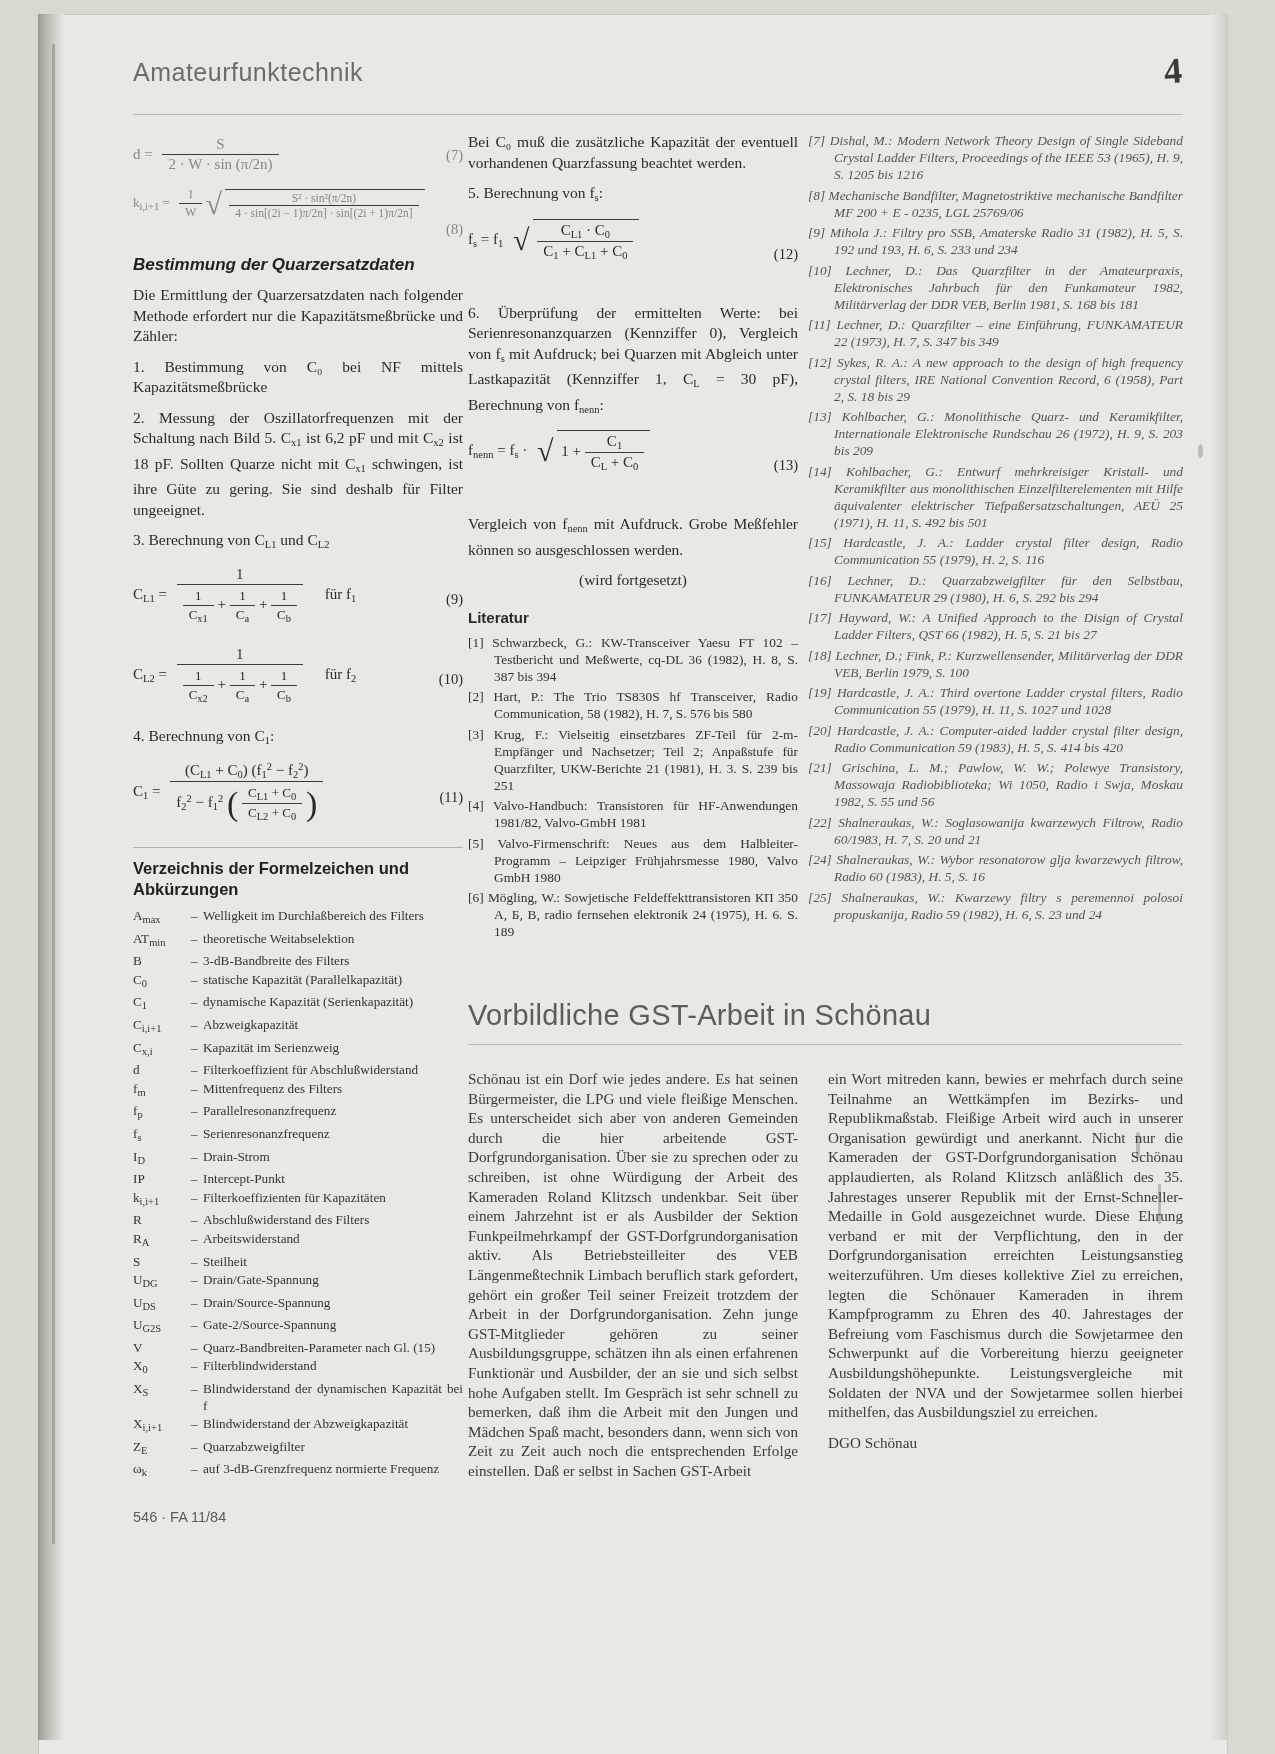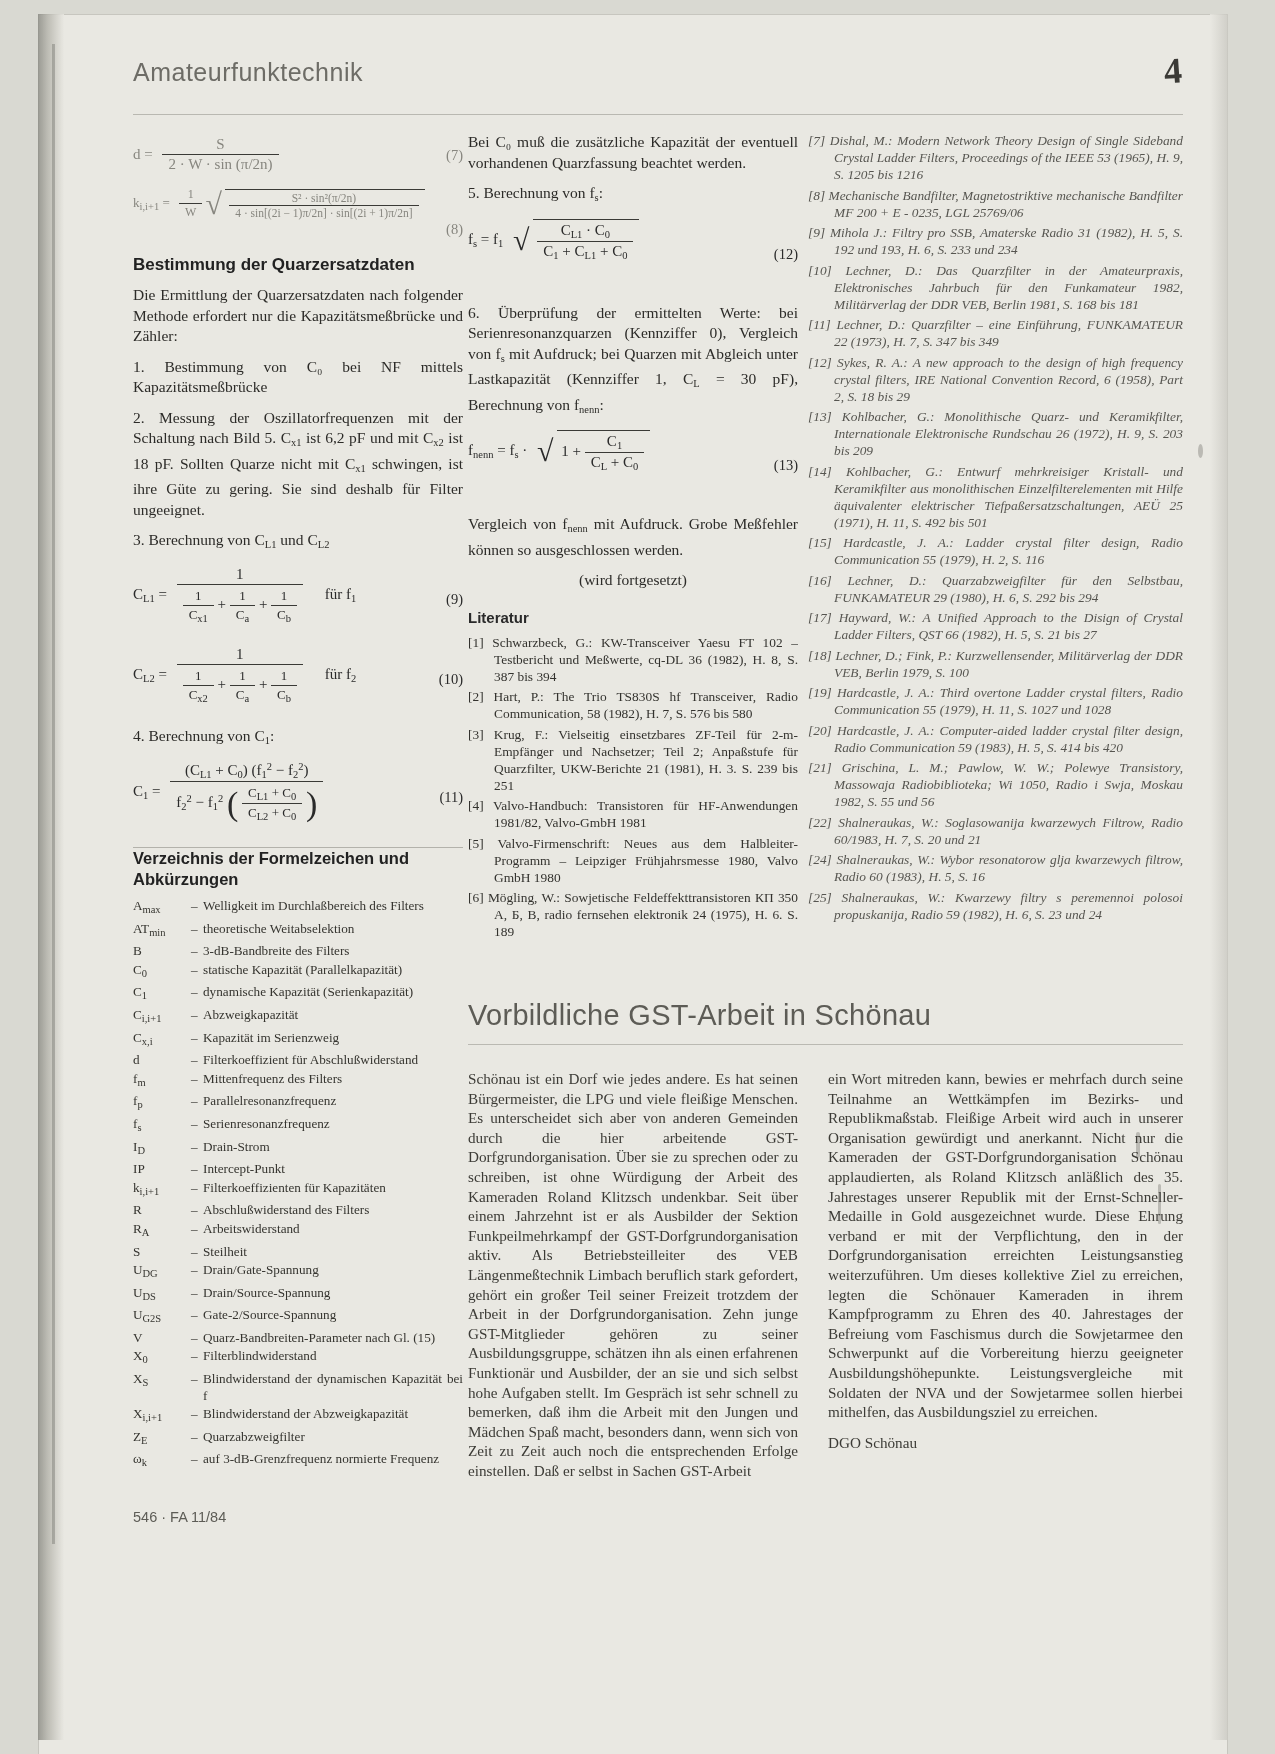--- a/index.html
+++ b/index.html
@@ -57,21 +57,21 @@
   .col2{left:430px;width:330px;}
   .col3{left:770px;width:375px;}
 
   .para{
     font-size:15.5px;line-height:20.5px;text-align:justify;
     margin:0 0 10px 0;
     color:#2c2b28;
   }
   .h3{
     font-family:"Liberation Sans", sans-serif;
-    font-size:17px;font-weight:bold;margin:14px 0 10px 0;color:#222;
+    font-size:17px;font-weight:bold;margin:14px 0 10px 0;color:#222;font-style:italic;
   }
   .lit-head{
     font-family:"Liberation Sans", sans-serif;
     font-size:15px;font-weight:bold;margin:18px 0 8px 0;
   }
   .refs{margin:0;padding:0;list-style:none;}
   .refs li{
     font-size:13.4px;line-height:17px;text-align:justify;
     padding-left:26px;text-indent:-26px;margin-bottom:3.5px;
     color:#33322e;
@@ -88,21 +88,21 @@
   .sup{font-size:10.5px;vertical-align:5px;}
   .sqrt{display:inline-block;vertical-align:middle;}
   .sqrt > .rad{display:inline-block;font-size:30px;line-height:1;vertical-align:middle;}
   .sqrt > .body{display:inline-block;border-top:1px solid #3a3a36;padding:2px 6px 0 4px;vertical-align:middle;}
   .lhs{display:inline-block;vertical-align:middle;padding-right:6px;}
   .paren{display:inline-block;font-size:34px;line-height:.8;vertical-align:middle;}
   .vfaded{color:#87867f;}
 
   
   .glossbox{
-    margin-top:8px;border-top:1px solid #b3b2ab;
+    margin-top:8px;border-top:1px solid #b3b2ab;padding-top:10px;
   }
   .glosshead{
     font-family:"Liberation Sans", sans-serif;
     font-size:16.5px;font-weight:bold;line-height:21px;margin-bottom:8px;color:#222;
   }
   table.gloss{border-collapse:collapse;width:100%;}
   table.gloss td{
     font-size:13.2px;line-height:16.6px;vertical-align:top;padding:0 0 2px 0;
     color:#35342f;
   }

